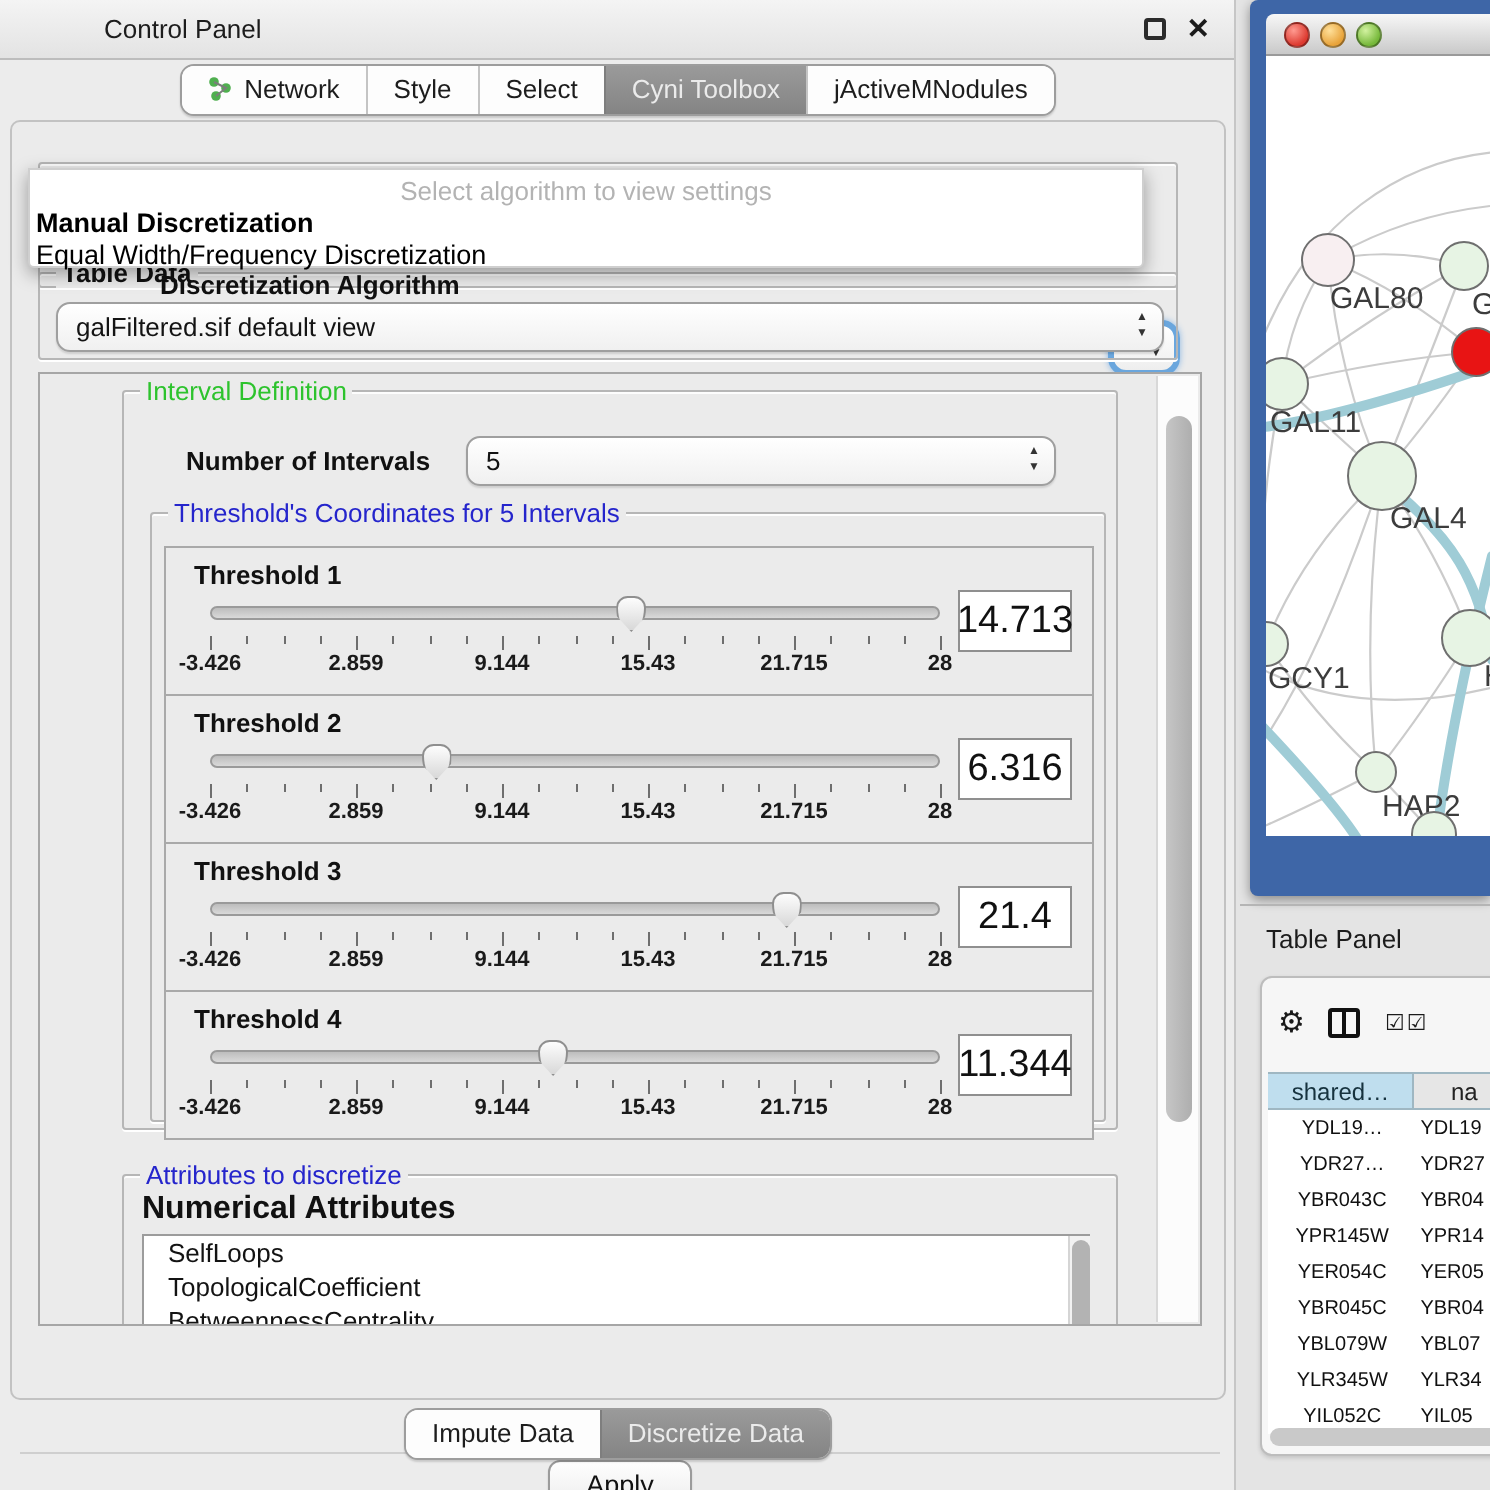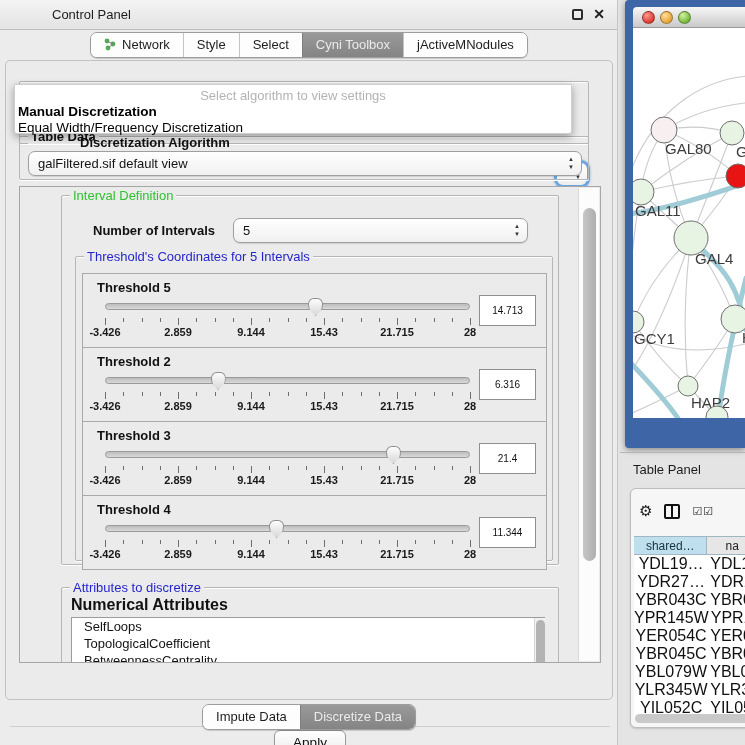--- a/index.html
+++ b/index.html
@@ -45,21 +45,21 @@
 
   
   .thr-panel { position:absolute; left:6px; width:465px; height:75px; border:1px solid #a9a9a9; background:#ebebeb; }
   .thr-label { position:absolute; left:14px; top:6px; font-size:13px; font-weight:bold; color:#111; }
   .thr-track { position:absolute; left:22px; top:29px; width:365px; height:7px; border-radius:4px; background:linear-gradient(#bdbdbd,#d9d9d9); border:1px solid #9a9a9a; }
   .thr-thumb { position:absolute; top:24px; width:15px; height:18px; background:linear-gradient(#fdfdfd,#d8d8d8); border:1px solid #8f8f8f; border-radius:7px 7px 50% 50%/7px 7px 80% 80%; clip-path:polygon(0 0,100% 0,100% 55%,50% 100%,0 55%); }
   .thr-ticks { position:absolute; left:22px; top:44px; width:365px; height:8px; }
   .thr-tick { position:absolute; width:1px; background:#6e6e6e; top:0; }
   .thr-labels { position:absolute; left:22px; top:52px; width:365px; height:12px; }
   .thr-ticklabel { position:absolute; transform:translateX(-50%); font-size:11px; font-weight:bold; color:#1a1a1a; white-space:nowrap; }
-  .thr-value { position:absolute; right:10px; top:21px; width:57px; height:31px; background:#fff; border:1px solid #8f8f8f; font-size:10px; color:#111; display:flex; align-items:center; justify-content:center; }
+  .thr-value { position:absolute; right:10px; top:21px; width:57px; height:31px; background:#fff; border:1px solid #8f8f8f; font-size:19px; color:#111; display:flex; align-items:center; justify-content:center; }
 
   
   #attr-list { position:absolute; background:#fff; border:1px solid #9c9c9c; font-size:13px; color:#131313; overflow:hidden; }
   .attr-item { padding:0 0 0 12px; height:17px; line-height:17px; white-space:nowrap; }
   #attr-scroll { position:absolute; width:11px; background:#f2f2f2; border-left:1px solid #d5d5d5; }
   #attr-thumb { position:absolute; left:1px; width:9px; border-radius:5px; background:#b3b3b3; }
 
   
   #scrollpane { left:13px; top:125px; width:582px; height:477px; border:1px solid #a6a6a6; background:#ebebeb; }
   #viewport { left:16px; top:0; width:557px; height:475px; overflow:hidden; }
@@ -86,21 +86,21 @@
   .tp-icon { display:inline-block; }
   #col-icon { width:16px; height:15px; border:2px solid #111; border-radius:2px; position:relative; }
   #col-icon:before { content:""; position:absolute; left:5px; top:0; width:2px; height:100%; background:#111; }
   #check-icons { font-size:11px; letter-spacing:1px; }
   #tp-table { left:3px; top:47px; width:130px; }
   .tp-headrow { display:flex; height:19px; border-top:1px solid #9fb7c2; border-bottom:1px solid #9fb7c2; }
   .tp-th { font-size:12px; color:#16323e; display:flex; align-items:center; justify-content:center; border-right:1px solid #9fb7c2; }
   .tp-th.c1 { width:80px; background:#bfdeee; }
   .tp-th.c2 { width:60px; background:#e6e6e6; color:#222; border-right:none; justify-content:flex-start; padding-left:18px; }
   .tp-row { display:flex; height:18px; background:#fff; }
-  .tp-td { font-size:16px; color:#101010; display:flex; align-items:center; }
+  .tp-td { font-size:10px; color:#101010; display:flex; align-items:center; }
   .tp-td.c1 { width:80px; justify-content:center; }
   .tp-td.c2 { width:60px; padding-left:2px; }
   #hscroll { left:4px; width:122px; height:9px; border-radius:5px; background:#c9c9c9; }
 </style>
 </head>
 <body>
 
 <div id="control-panel" class="abs">
 
   <div id="cp-titlebar" class="abs">
@@ -158,21 +158,21 @@
           <span class="abs" style="left:31px;top:27px;font-size:13px;font-weight:bold;color:#111;">Number of Intervals</span>
           <div class="combo" style="left:171px;top:22px;width:295px;">
             <span>5</span>
             <span class="stepper">▲<br>▼</span>
           </div>
 
           <div class="groupbox" style="left:13px;top:60px;width:478px;height:305px;">
             <span class="grouplabel blue">Threshold's Coordinates for 5 Intervals</span>
             <div id="thr-container">
                 <div class="thr-panel" style="top: 16px;">
-                  <span class="thr-label">Threshold 5</span>
+                  <span class="thr-label">Threshold 1</span>
                   <div class="thr-track"></div>
                   <div class="thr-thumb" style="left: 225.177px;"></div>
                   <div class="thr-ticks">
                     <div class="thr-tick" style="left: 0%; height: 7px;"></div>
                     <div class="thr-tick" style="left: 5%; height: 4px;"></div>
                     <div class="thr-tick" style="left: 10%; height: 4px;"></div>
                     <div class="thr-tick" style="left: 15%; height: 4px;"></div>
                     <div class="thr-tick" style="left: 20%; height: 7px;"></div>
                     <div class="thr-tick" style="left: 25%; height: 4px;"></div>
                     <div class="thr-tick" style="left: 30%; height: 4px;"></div>

